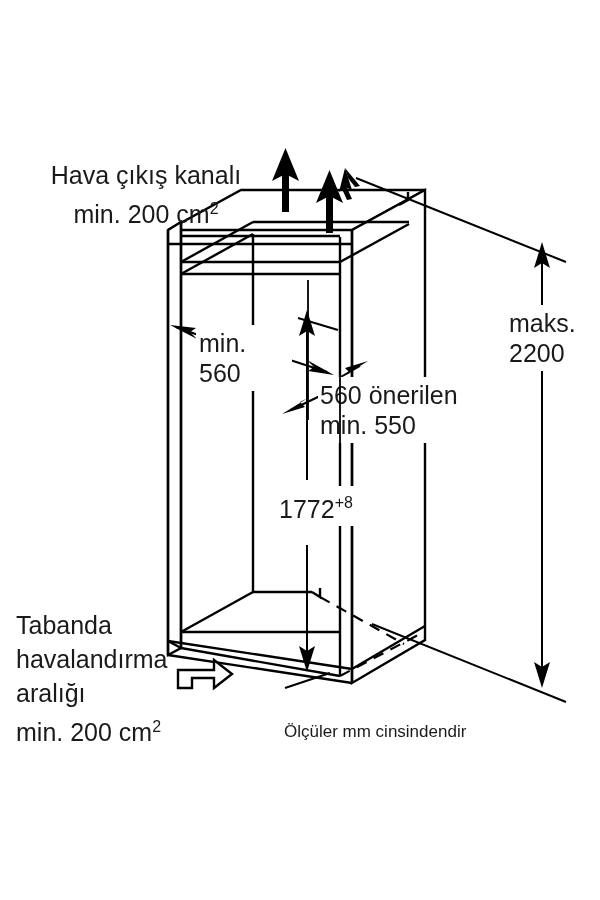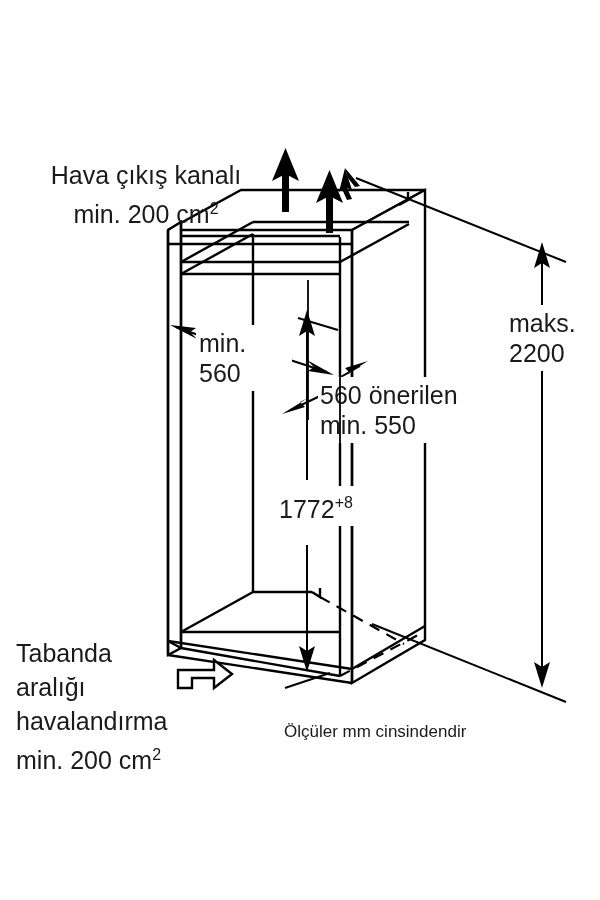--- a/index.html
+++ b/index.html
@@ -228,23 +228,23 @@
 
   </svg>
 
   <div style="position:absolute; left:16px; top:158px; width:260px;
               font-size:25px; line-height:34px; color:#1a1a1a;text-align:center;">
     <div>Hava çıkış kanalı</div>
     <div><span>min. 200 cm</span><sup style="font-size:16px;">2</sup></div>
   </div>
 
   <div style="position:absolute; left:16px; top:608px; width:250px;
-              font-size:25px; line-height:34px; color:#1a1a1a;margin-top:28px;">
+              font-size:25px; line-height:34px; color:#1a1a1a;">
     <div>Tabanda</div>
+    <div>havalandırma</div>
     <div>aralığı</div>
-    <div>havalandırma</div>
     <div><span>min. 200 cm</span><sup style="font-size:16px;">2</sup></div>
   </div>
 
   <div style="position:absolute; left:284px; top:716px; font-size:17px;
               line-height:32px; color:#1a1a1a; white-space:nowrap;">Ölçüler mm cinsindendir</div>
 
 </div>
 
 </body></html>

